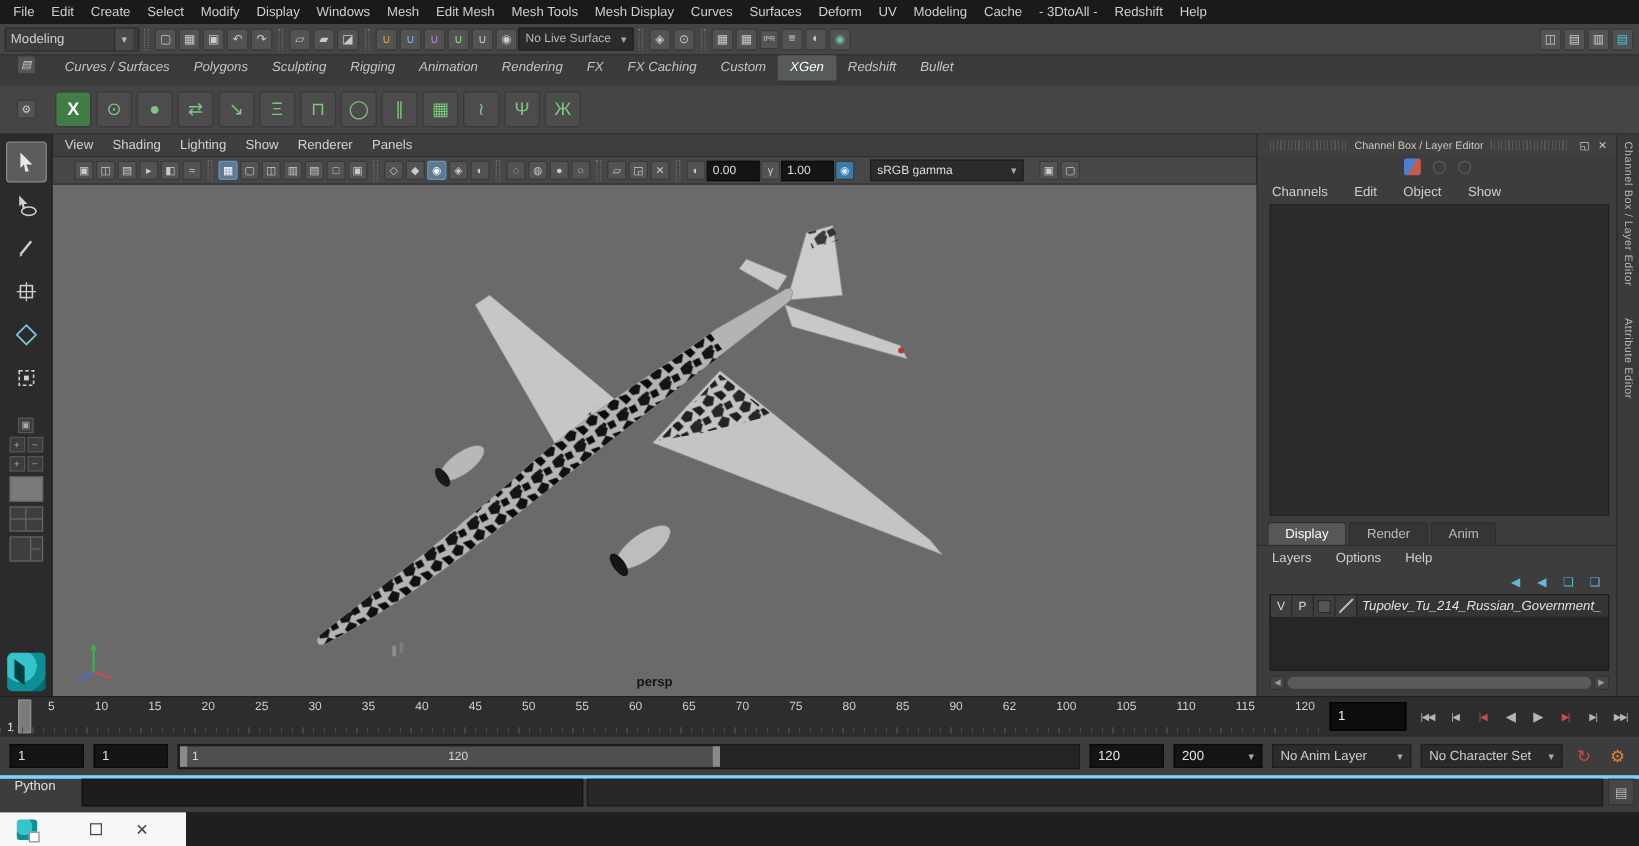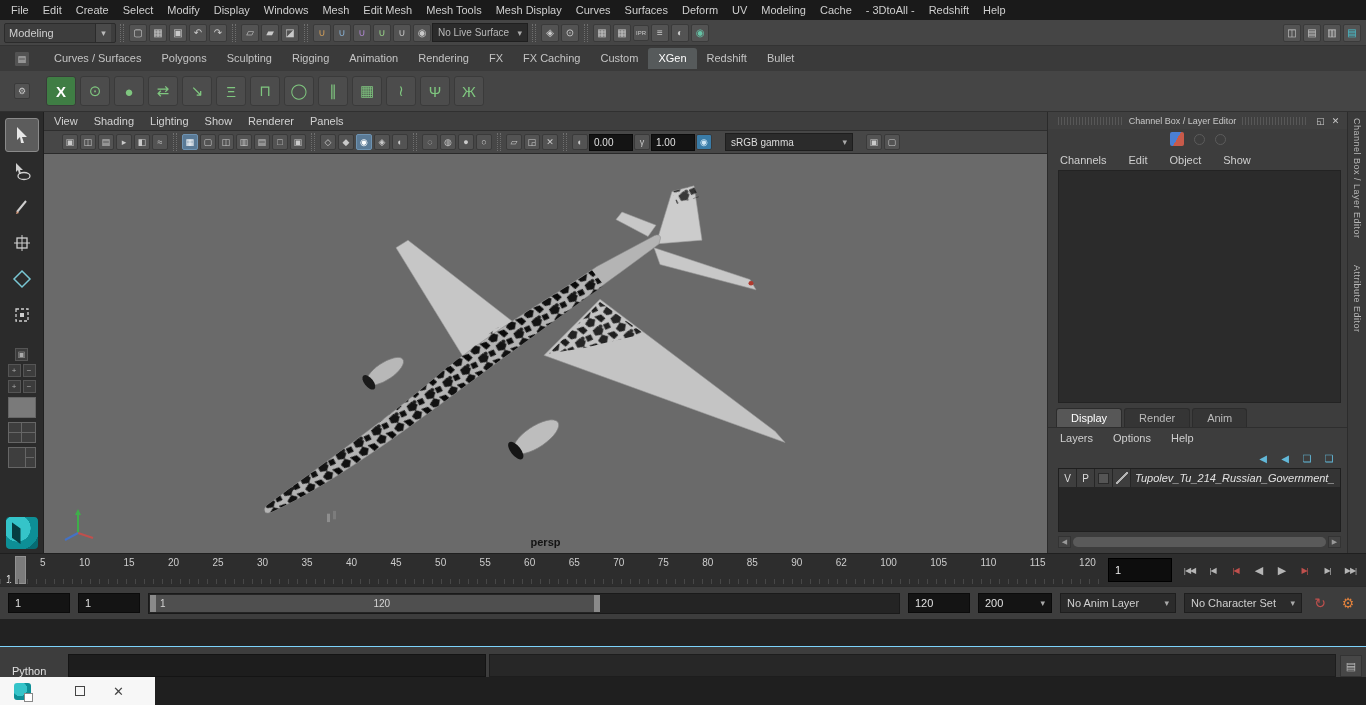--- a/index.html
+++ b/index.html
@@ -29,21 +29,21 @@
                 display:flex; align-items:center; padding:0 4px; flex:none; }
   .ws-dd { display:flex; align-items:center; width:112px; height:20px; background:#3d3d3d;
            border:1px solid #2b2b2b; border-radius:2px; padding:0 4px; }
   .ws-dd .ddbtn { width:16px; height:18px; background:#4a4a4a; border-left:1px solid #2b2b2b;
                   display:flex; align-items:center; justify-content:center; margin-left:auto; font-size:9px; color:#bbb; }
   .live-field { display:flex; align-items:center; width:96px; height:19px; background:#2b2b2b;
                 border:1px solid #1f1f1f; padding:0 5px; color:#b9b9b9; font-size:10px; }
   #statusline .sl-right { margin-left:auto; display:flex; }
 
   
-  #shelftabs { height:25px; background:#3a3a3a; display:flex; align-items:center; flex:none; }
+  #shelftabs { height:25px; background:#3a3a3a; display:flex; align-items:flex-start; flex:none;font-style:italic; }
   #shelftabs .lcell, #shelf .lcell { width:44px; flex:none; display:flex; justify-content:center; align-items:center; }
   #shelftabs .tab { padding:4px 10px 5px; color:#c4c4c4; cursor:default; }
   #shelftabs .tab.active { background:#565a5b; color:#fff; border-radius:3px 3px 0 0; }
   #shelf { height:41px; background:#454545; border-bottom:1px solid #303030; display:flex; align-items:center; flex:none; }
   .shelf-icon { width:30px; height:30px; margin:0 2px; background:#4c4c4c; border:1px solid #3a3a3a;
                 border-radius:3px; display:flex; align-items:center; justify-content:center;
                 font-size:15px; color:#7fc67f; flex:none; }
   .shelf-icon.greenbg { background:#3f7d44; color:#fff; font-weight:bold; }
 
   
@@ -146,21 +146,21 @@
   #range-bar { position:absolute; left:1px; top:1px; bottom:1px; width:60%; background:#4f4f4f; display:flex; align-items:center; }
   #range-bar .handle { width:6px; align-self:stretch; background:#8a8a8a; flex:none; }
   #range-bar .hr { margin-left:auto; }
   #range-bar .lab { color:#d5d5d5; font-size:10px; padding:0 4px; }
   #range-bar .lab.right { margin-left:auto; }
   .dd-field { display:flex; align-items:center; background:#2b2b2b; border:1px solid #1e1e1e;
               height:20px; padding:0 6px; color:#cfcfcf; flex:none; }
   .range-icon { width:20px; height:20px; display:flex; align-items:center; justify-content:center; font-size:14px; flex:none; }
 
   
-  #cmdrow { height:31px; background:#3d3d3d; border-top:1px solid #7dd3fc; display:flex; align-items:flex-end; padding:0 4px; flex:none;margin-top:27px; }
+  #cmdrow { height:31px; background:#3d3d3d; border-top:3px solid #7dd3fc; display:flex; align-items:flex-start; padding:0 4px; flex:none; }
   #cmd-label { width:64px; padding-left:8px; color:#e0e0e0; flex:none; }
   #cmd-input { width:418px; height:23px; background:#1d1d1d; border:1px solid #141414; color:#ddd; flex:none; font-family:"Liberation Mono", monospace; font-size:11px; padding:0 4px; }
   #cmd-result { flex:1; height:23px; margin-left:3px; background:#272727; border:1px solid #1d1d1d; }
   #cmd-icon { width:22px; height:22px; margin-left:4px; background:#474747; border:1px solid #333;
               display:flex; align-items:center; justify-content:center; color:#bbb; font-size:11px; flex:none; }
 
   
   #taskbar { height:28px; display:flex; align-items:stretch; flex:none; }
   #taskbar .white-seg { width:155px; background:#f7f7f7; display:flex; align-items:center; gap:0; }
   #tb-appicon { width:17px; height:17px; margin-left:14px; border-radius:3px;

